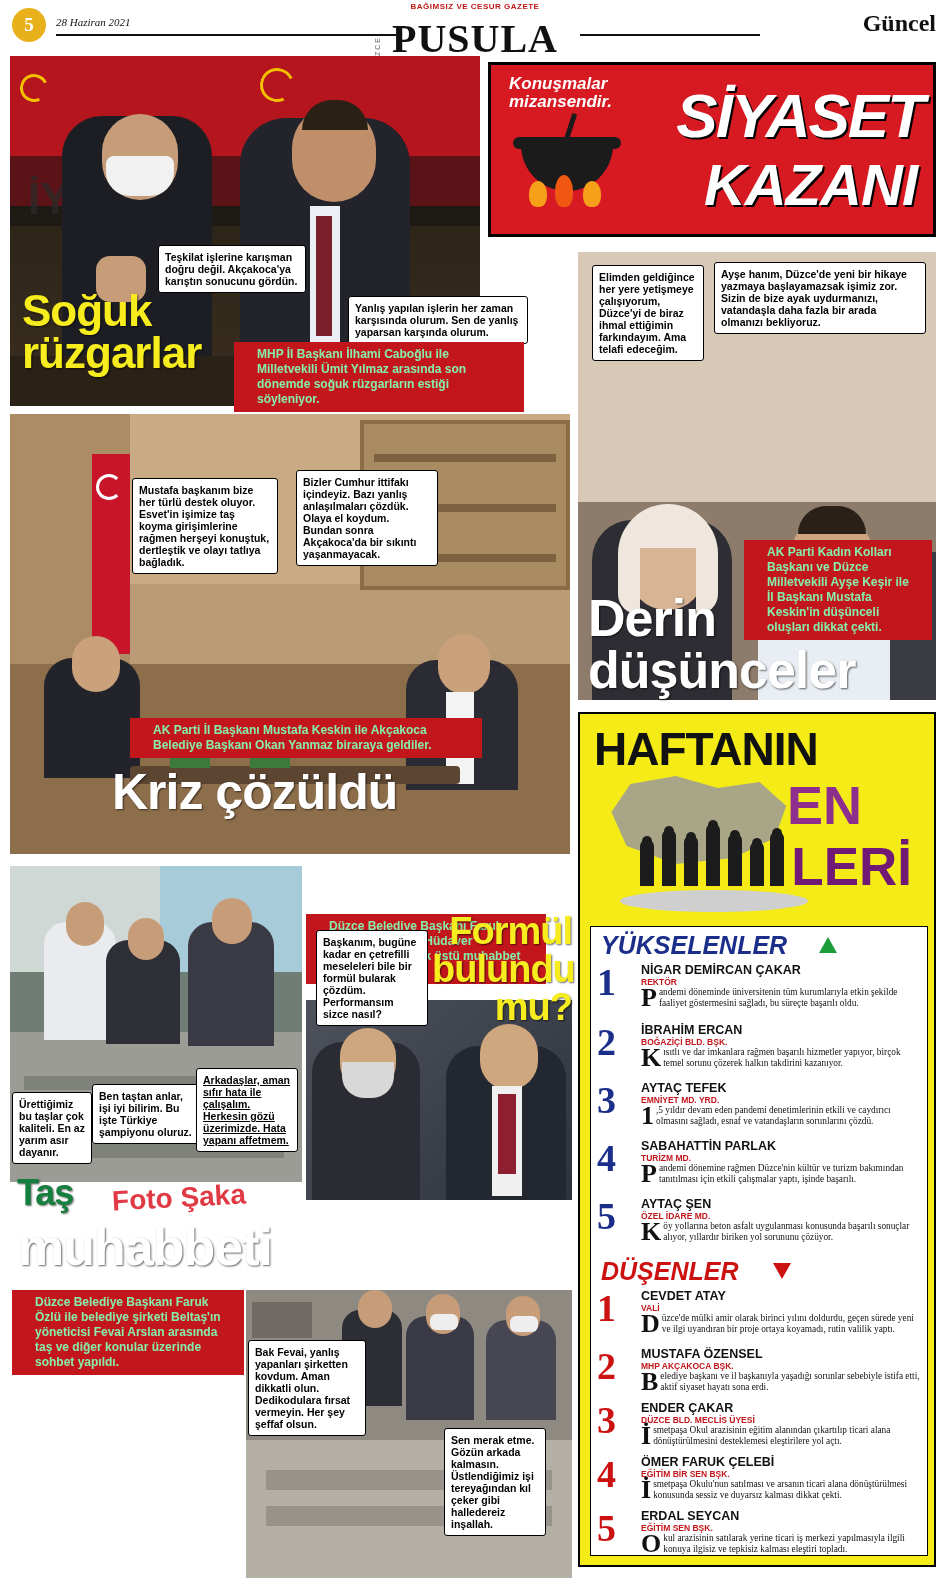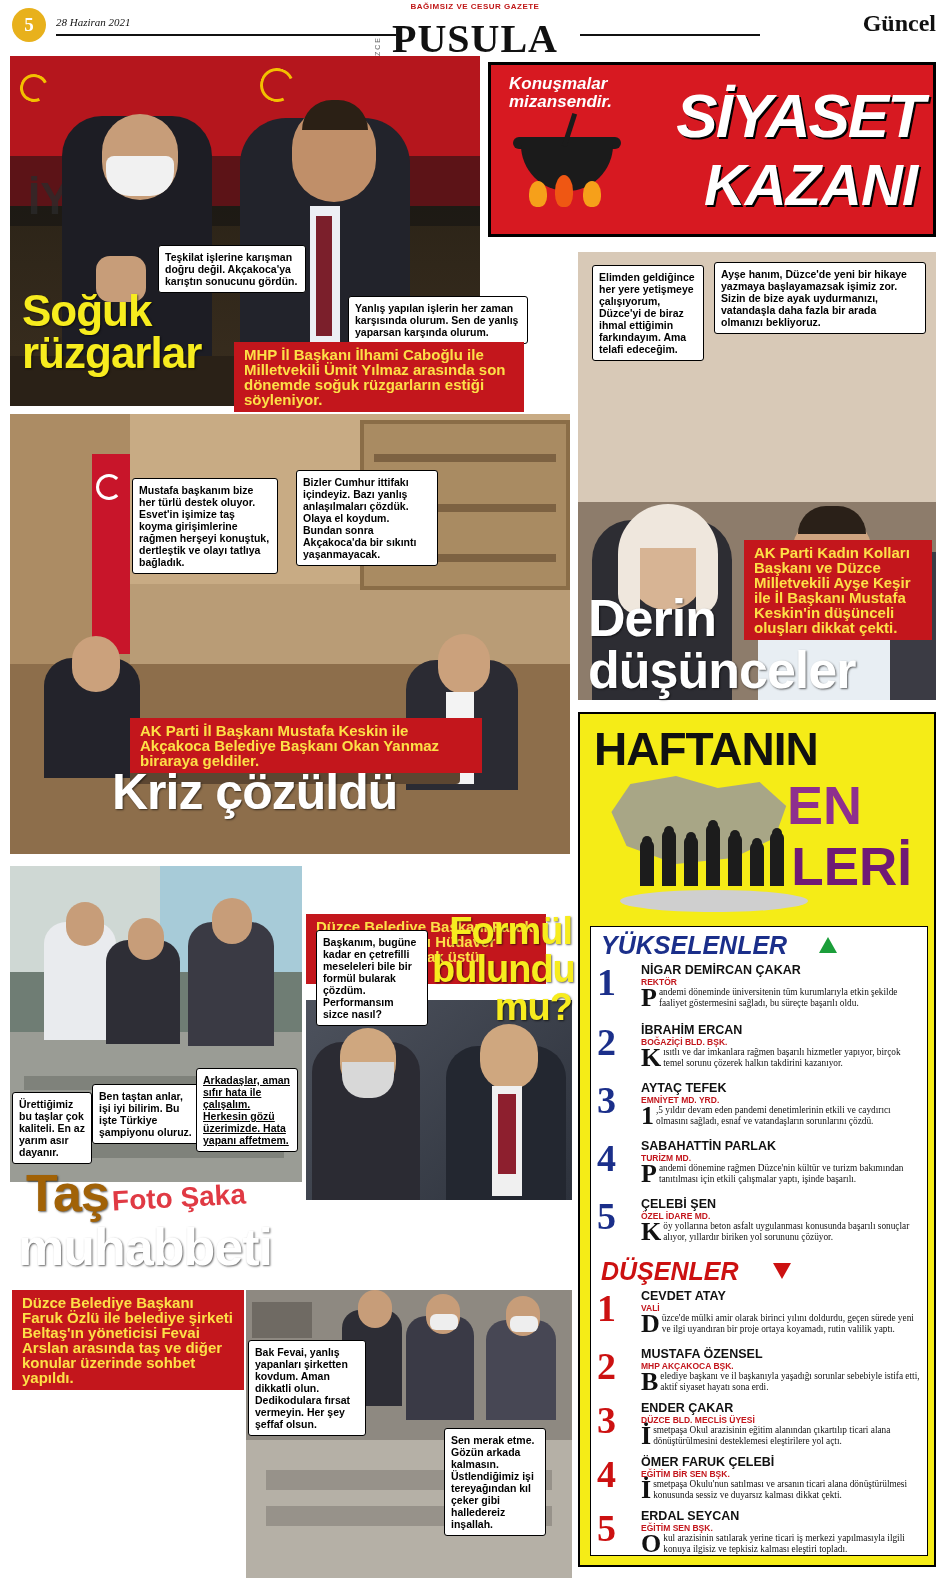--- a/index.html
+++ b/index.html
@@ -36,22 +36,22 @@
   .mast-sub { position:absolute; left:-18px; top:16px; font-size:7px; color:#666; letter-spacing:2px;
     writing-mode:vertical-rl; transform:rotate(180deg); }
   .mast-section {
     position:absolute; right:14px; top:10px; font-family:"Liberation Serif", serif;
     font-size:24px; font-weight:bold; color:#111;
   }
 
   
   .photo { position:absolute; overflow:hidden; }
   .cap-red {
-    position:absolute; background:#c3161c; color:#fde047; font-weight:bold;
-    font-size:15px; line-height:15px; padding:5px 10px;
+    position:absolute; background:#c3161c; color:#86efac; font-weight:bold;
+    font-size:12px; line-height:15px; padding:5px 23px;
   }
   .bigtitle {
     position:absolute; font-weight:bold; color:#fff;
     font-family:"Liberation Sans", sans-serif; letter-spacing:-1px;
     text-shadow:1px 1px 2px rgba(0,0,0,.6);
   }
 
   
   .bubble {
     position:absolute; background:#fff; border:1.5px solid #000; border-radius:3px;
@@ -274,21 +274,21 @@
     <div style="position:absolute;left:96px;top:74px;width:74px;height:104px;background:#2e2e36;border-radius:22px 22px 0 0;"></div>
     <div style="position:absolute;left:118px;top:52px;width:36px;height:42px;background:#c79d79;border-radius:18px;"></div>
     <div style="position:absolute;left:178px;top:56px;width:86px;height:124px;background:#3a3a44;border-radius:24px 24px 0 0;"></div>
     <div style="position:absolute;left:202px;top:32px;width:40px;height:46px;background:#c79d79;border-radius:20px;"></div>
   </div>
 
   <div class="bubble" style="left:12px; top:1092px; width:80px;">Ürettiğimiz bu taşlar çok kaliteli. En az yarım asır dayanır.</div>
   <div class="bubble" style="left:92px; top:1084px; width:112px;">Ben taştan anlar, işi iyi bilirim. Bu işte Türkiye şampiyonu oluruz.</div>
   <div class="bubble" style="left:196px; top:1068px; width:102px;text-decoration:underline;">Arkadaşlar, aman sıfır hata ile çalışalım. Herkesin gözü üzerimizde. Hata yapanı affetmem.</div>
 
-  <div class="bigtitle" style="left:26px; top:1166px; font-size:52px; line-height:54px; color:#a16207;">Taş</div>
+  <div class="bigtitle" style="left:17px; top:1166px; font-size:36px; line-height:54px; color:#15803d;">Taş</div>
   <div style="position:absolute; left:112px; top:1182px; font-size:28px; font-weight:bold; color:#e03a44; transform:rotate(-3deg);">Foto Şaka</div>
   <div class="bigtitle" style="left:18px; top:1220px; font-size:52px; line-height:54px; color:#ffffff;">muhabbeti</div>
 
   <div class="cap-red" style="left:12px; top:1290px; width:232px;">Düzce Belediye Başkanı Faruk Özlü ile belediye şirketi Beltaş'ın yöneticisi Fevai Arslan arasında taş ve diğer konular üzerinde sohbet yapıldı.</div>
 
   <div class="photo" style="left:246px; top:1290px; width:326px; height:288px; background:#a9a49c;">
     <div style="position:absolute;left:0;top:0;width:326px;height:150px;background:#8e8981;"></div>
     <div style="position:absolute;left:0;top:150px;width:326px;height:138px;background:#b5b0a6;"></div>
     <div style="position:absolute;left:6px;top:12px;width:60px;height:36px;background:#6f6a63;"></div>
     <div style="position:absolute;left:96px;top:20px;width:60px;height:96px;background:#2d2d35;border-radius:18px 18px 0 0;"></div>
@@ -375,21 +375,21 @@
           <div class="txt"><span class="drop">1</span><span>,5 yıldır devam eden pandemi denetimlerinin etkili ve caydırıcı olmasını sağladı, esnaf ve vatandaşların sorunlarını çözdü.</span></div>
         </div>
         <div class="entry up" style="height:58px;">
           <div class="num">4</div>
           <div class="nm">SABAHATTİN PARLAK</div>
           <div class="role">TURİZM MD.</div>
           <div class="txt"><span class="drop">P</span><span>andemi dönemine rağmen Düzce'nin kültür ve turizm bakımından tanıtılması için etkili çalışmalar yaptı, işinde başarılı.</span></div>
         </div>
         <div class="entry up" style="height:58px;">
           <div class="num">5</div>
-          <div class="nm">ÇELEBİ ŞEN</div>
+          <div class="nm">AYTAÇ ŞEN</div>
           <div class="role">ÖZEL İDARE MD.</div>
           <div class="txt"><span class="drop">K</span><span>öy yollarına beton asfalt uygulanması konusunda başarılı sonuçlar alıyor, yıllardır biriken yol sorununu çözüyor.</span></div>
         </div>
       </div>
 
       <div class="list-head down" style="left:10px; top:330px;">DÜŞENLER</div>
       <div style="position:absolute;left:182px;top:336px;width:0;height:0;border-left:9px solid transparent;border-right:9px solid transparent;border-top:16px solid #cc1111;"></div>
 
       <div style="position:absolute; left:0; top:362px; width:336px;">
         <div class="entry down" style="height:58px;">

